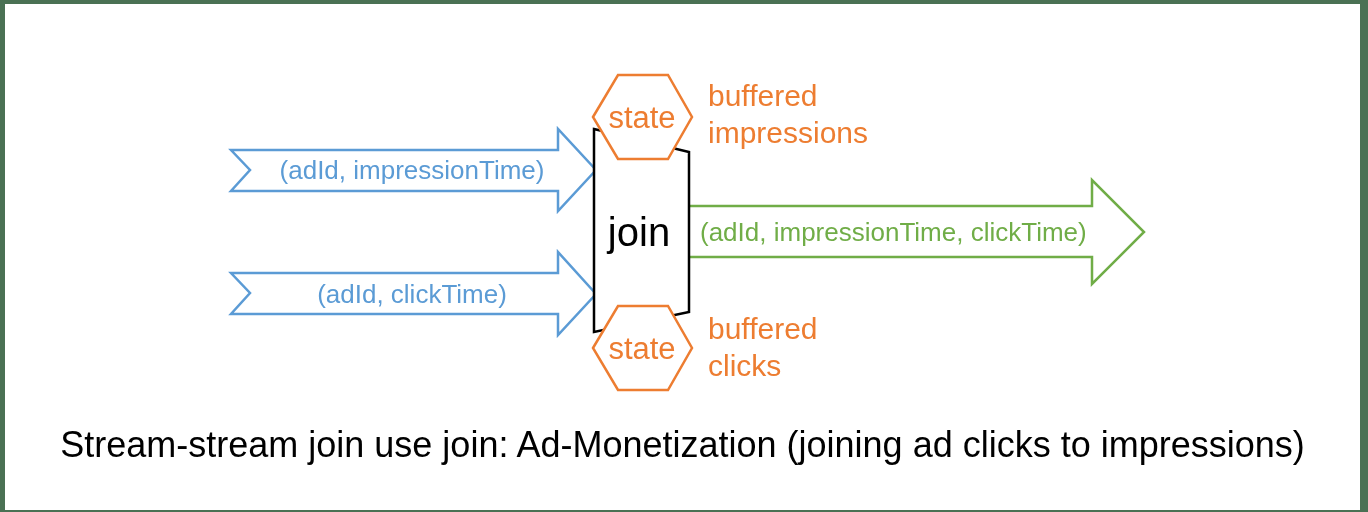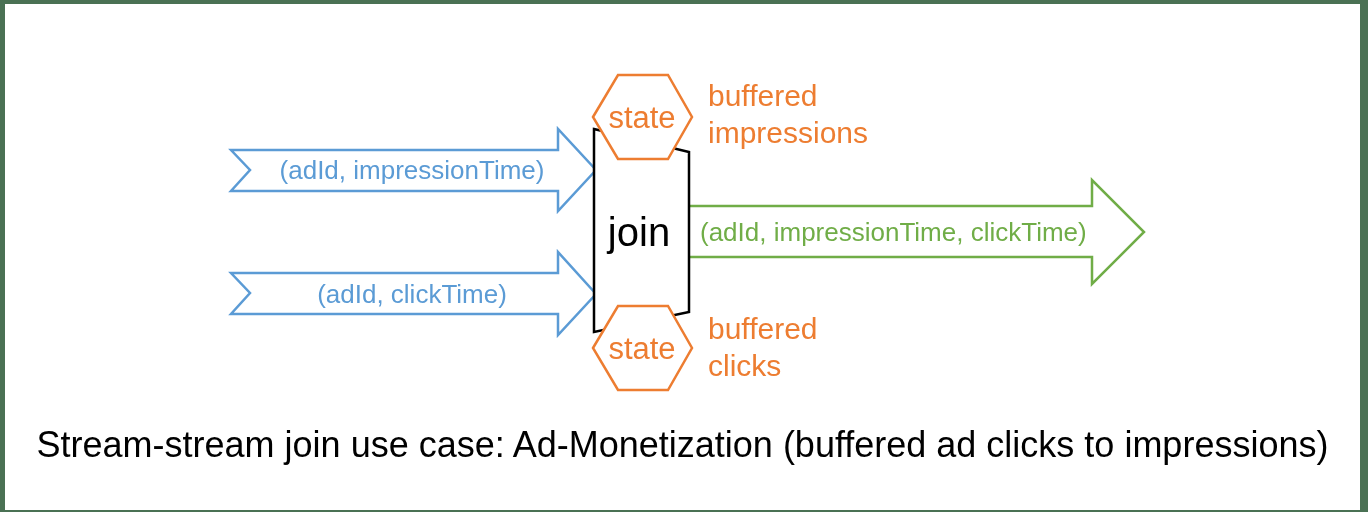--- a/index.html
+++ b/index.html
@@ -87,15 +87,15 @@
 
     <text class="lbl state-lbl" x="637" y="355" text-anchor="middle" fill="#ED7D31">state</text>
 
     <text class="lbl anno-lbl" x="703" y="102" text-anchor="start" fill="#ED7D31">buffered</text>
     <text class="lbl anno-lbl" x="703" y="139" text-anchor="start" fill="#ED7D31">impressions</text>
 
     <text class="lbl anno-lbl" x="703" y="335" text-anchor="start" fill="#ED7D31">buffered</text>
     <text class="lbl anno-lbl" x="703" y="372" text-anchor="start" fill="#ED7D31">clicks</text>
   </svg>
 
-  <div class="caption">Stream-stream join use case: Ad-Monetization (buffered ad clicks to impressions)</div>
+  <div class="caption">Stream-stream join use join: Ad-Monetization (joining ad clicks to impressions)</div>
 
 </div>
 
 </body></html>

